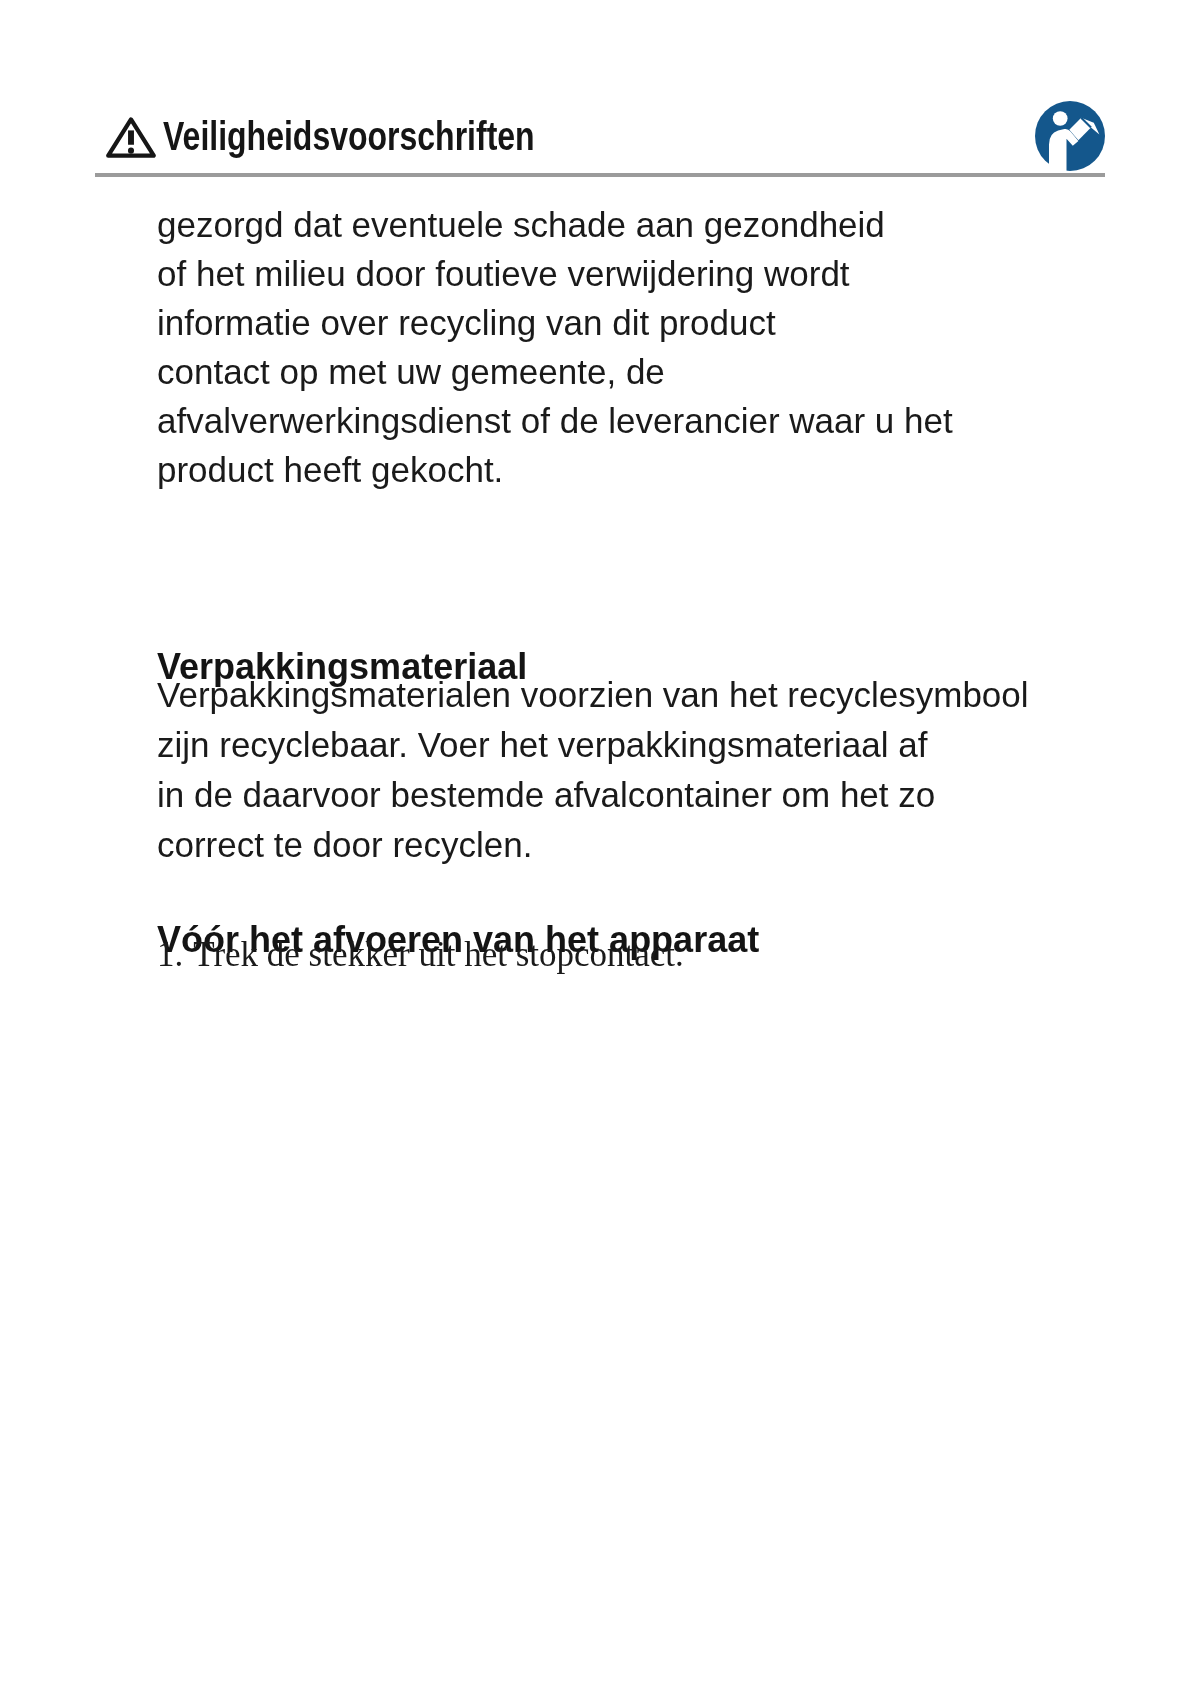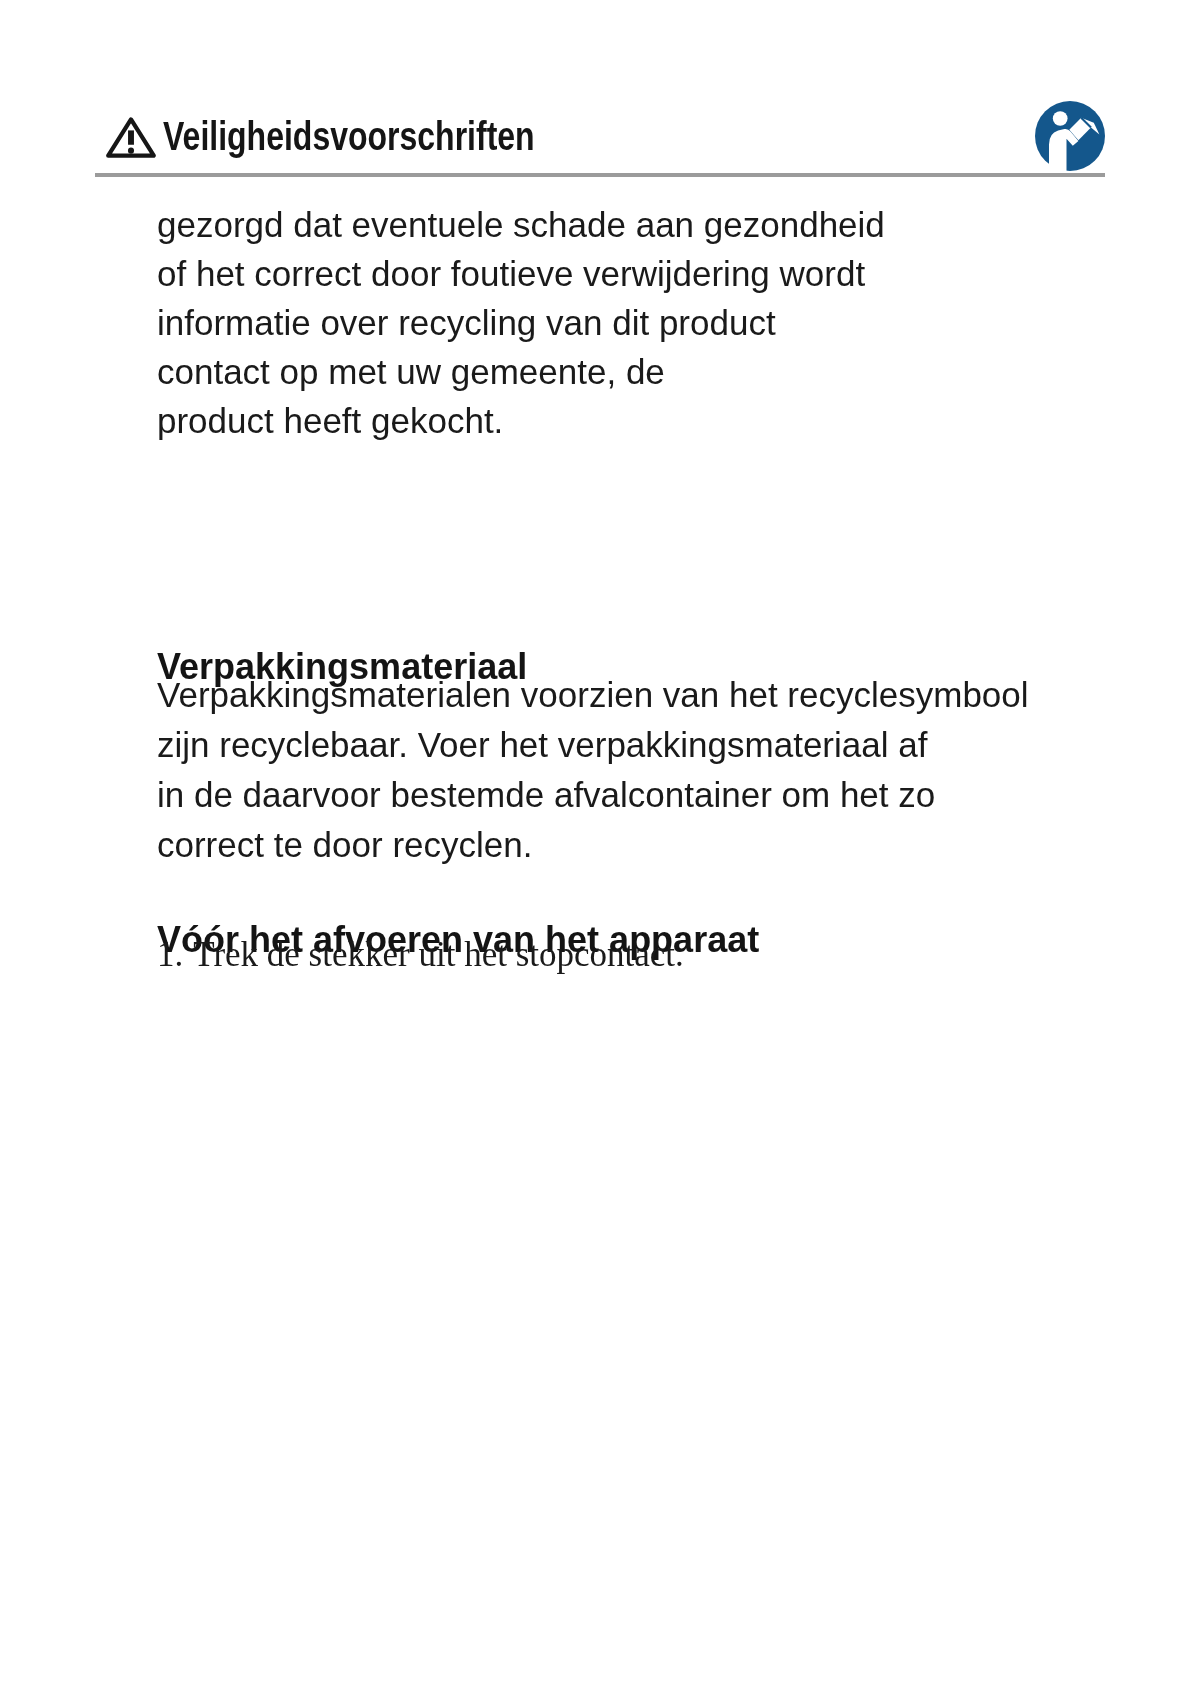--- a/index.html
+++ b/index.html
@@ -60,23 +60,24 @@
     <path d="M20 100 L20 62 Q20 46 33 42 L42 40 Q47 39 51 44 L62 57 L54 64 L45 54 L45 100 Z" fill="#ffffff"></path>
     <path d="M49 41 L66 24 L80 38 L62 56 Z" fill="#ffffff"></path>
     <path d="M66 24 L84 31 L92 48 L80 38 Z" fill="#ffffff"></path>
     <path d="M66 24 L80 38" stroke="#14578c" stroke-width="3"></path>
   </svg>
 
   <div class="rule"></div>
 
   <div class="para p1">
     <div class="line">gezorgd dat eventuele schade aan gezondheid</div>
-    <div class="line">of het correct door foutieve verwijdering wordt</div>
+    <div class="line">of het milieu door foutieve verwijdering wordt</div>
     <div class="line">informatie over recycling van dit product</div>
     <div class="line">contact op met uw gemeente, de</div>
+    <div class="line">afvalverwerkingsdienst of de leverancier waar u het</div>
     <div class="line">product heeft gekocht.</div>
   </div>
 
   <h2 class="heading h-packaging">Verpakkingsmateriaal</h2>
 
   <div class="para p2">
     <div class="line">Verpakkingsmaterialen voorzien van het recyclesymbool</div>
     <div class="line">zijn recyclebaar. Voer het verpakkingsmateriaal af</div>
     <div class="line">in de daarvoor bestemde afvalcontainer om het zo</div>
     <div class="line">correct te door recyclen.</div>

